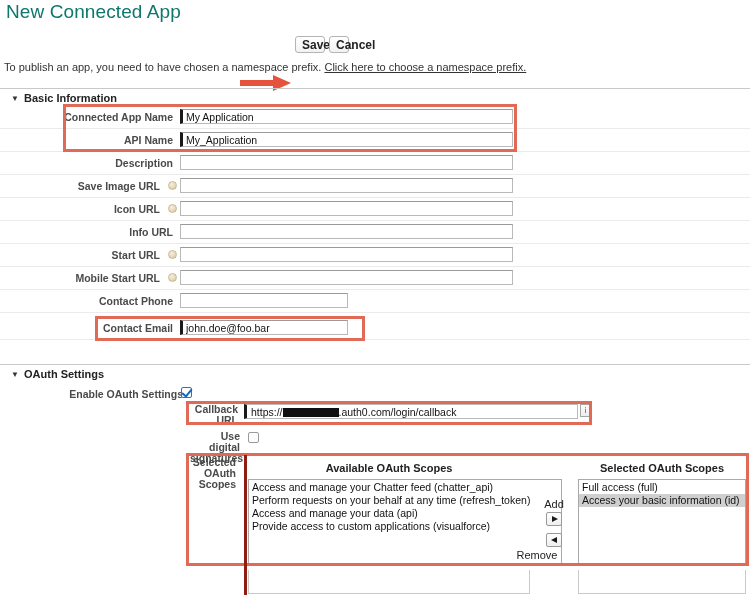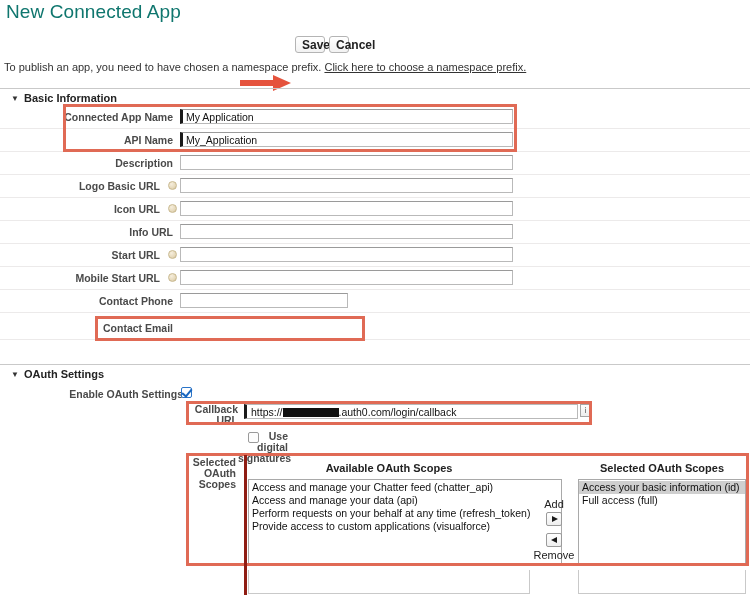--- a/index.html
+++ b/index.html
@@ -340,21 +340,21 @@
   <span class="flabel">API Name</span>
   <input class="finput required" style="left: 180px; width: 333px;" value="My_Application">
 </div>
 
 <div class="frow" style="top:153px;">
   <span class="flabel">Description</span>
   <input class="finput" style="left: 180px; width: 333px;" value="">
 </div>
 
 <div class="frow" style="top:176px;">
-  <span class="flabel" style="right:590px;">Logo Basic URL</span>
+  <span class="flabel" style="right:590px;">Save Image URL</span>
   <span class="help-dot" style="left:168px;"></span>
   <input class="finput" style="left: 180px; width: 333px;" value="">
 </div>
 
 <div class="frow" style="top:199px;">
   <span class="flabel" style="right:590px;">Icon URL</span>
   <span class="help-dot" style="left:168px;"></span>
   <input class="finput" style="left: 180px; width: 333px;" value="">
 </div>
 
@@ -375,20 +375,21 @@
   <input class="finput" style="left: 180px; width: 333px;" value="">
 </div>
 
 <div class="frow" style="top:291px;">
   <span class="flabel">Contact Phone</span>
   <input class="finput" style="left: 180px; width: 168px;" value="">
 </div>
 
 <div class="frow" style="top:318px;">
   <span class="flabel">Contact Email</span>
+  <input class="finput required" style="left: 180px; width: 168px;" value="john.doe@foo.bar">
 </div>
 
 <div class="hl" style="left:63px;top:104px;width:454px;height:48px;"></div>
 
 <div class="hl" style="left:95px;top:316px;width:270px;height:25px;"></div>
 
 <div class="section-head" style="top:364px;height:16px;">
   <span class="caret">▼</span>
   <span class="stitle">OAuth Settings</span>
 </div>
@@ -405,55 +406,55 @@
   </span>
   <div style="position:absolute;left:244px;top:404px;width:334px;height:15px;background:#ffffff;border:1px solid #b9b9b9;border-left:3px solid #1a1a1a;box-sizing:border-box;">
     <span class="url-text" style="left:4px;top:1px;">
       <span>https://</span><span class="redact"></span><span>.auth0.com/login/callback</span>
     </span>
   </div>
   <div class="mini-icon" style="left:580px;top:404px;">ℹ</div>
 </div>
 
 <div>
-  <span class="sublabel" style="left:190px;top:431px;width:50px;margin-left:48px;">
+  <span class="sublabel" style="left:190px;top:431px;width:50px;">
     <span>Use digital</span><br>
     <span>signatures</span>
   </span>
   <span class="cbox" style="left:248px;top:432px;"></span>
 </div>
 
 <span class="sublabel" style="left:188px;top:457px;width:48px;">
   <span>Selected</span><br>
   <span>OAuth</span><br>
   <span>Scopes</span>
 </span>
 
 <div class="scope-head" style="left:248px;top:462px;width:282px;">Available OAuth Scopes</div>
 <div class="scope-head" style="left:578px;top:462px;width:168px;">Selected OAuth Scopes</div>
 
 <div class="listbox" style="left:248px;top:479px;width:314px;height:87px;">
   <div class="opt">Access and manage your Chatter feed (chatter_api)</div>
+  <div class="opt">Perform requests on your behalf at any time (refresh_token)</div>
   <div class="opt">Access and manage your data (api)</div>
-  <div class="opt">Perform requests on your behalf at any time (refresh_token)</div>
   <div class="opt">Provide access to custom applications (visualforce)</div>
 </div>
 
 <div class="addrem" style="left:536px;top:498px;width:36px;">Add</div>
 <div class="tri-btn" style="left:546px;top:512px;">
     <span class="tri right"></span>
   </div>
 <div class="tri-btn" style="left:546px;top:533px;">
     <span class="tri left"></span>
   </div>
-<div class="addrem" style="left:530px;top:549px;width:48px;text-align:center;">Remove</div>
+<div class="addrem" style="left:513px;top:549px;width:48px;text-align:center;">Remove</div>
 
 <div class="listbox" style="left:578px;top:479px;width:168px;height:87px;">
+  <div class="opt">Full access (full)</div>
   <div class="opt sel">Access your basic information (id)</div>
-  <div class="opt">Full access (full)</div>
 </div>
 
 <div style="position:absolute;left:248px;top:570px;width:282px;height:24px;border:1px solid #c9c9c9;border-top:none;box-sizing:border-box;background:#ffffff;"></div>
 <div style="position:absolute;left:578px;top:570px;width:168px;height:24px;border:1px solid #c9c9c9;border-top:none;box-sizing:border-box;background:#ffffff;"></div>
 
 <div class="hl" style="left:186px;top:401px;width:406px;height:24px;"></div>
 
 <div class="hl" style="left:186px;top:453px;width:563px;height:113px;"></div>
 
 <div class="vline" style="left:244px;top:455px;width:3px;height:140px;"></div>

